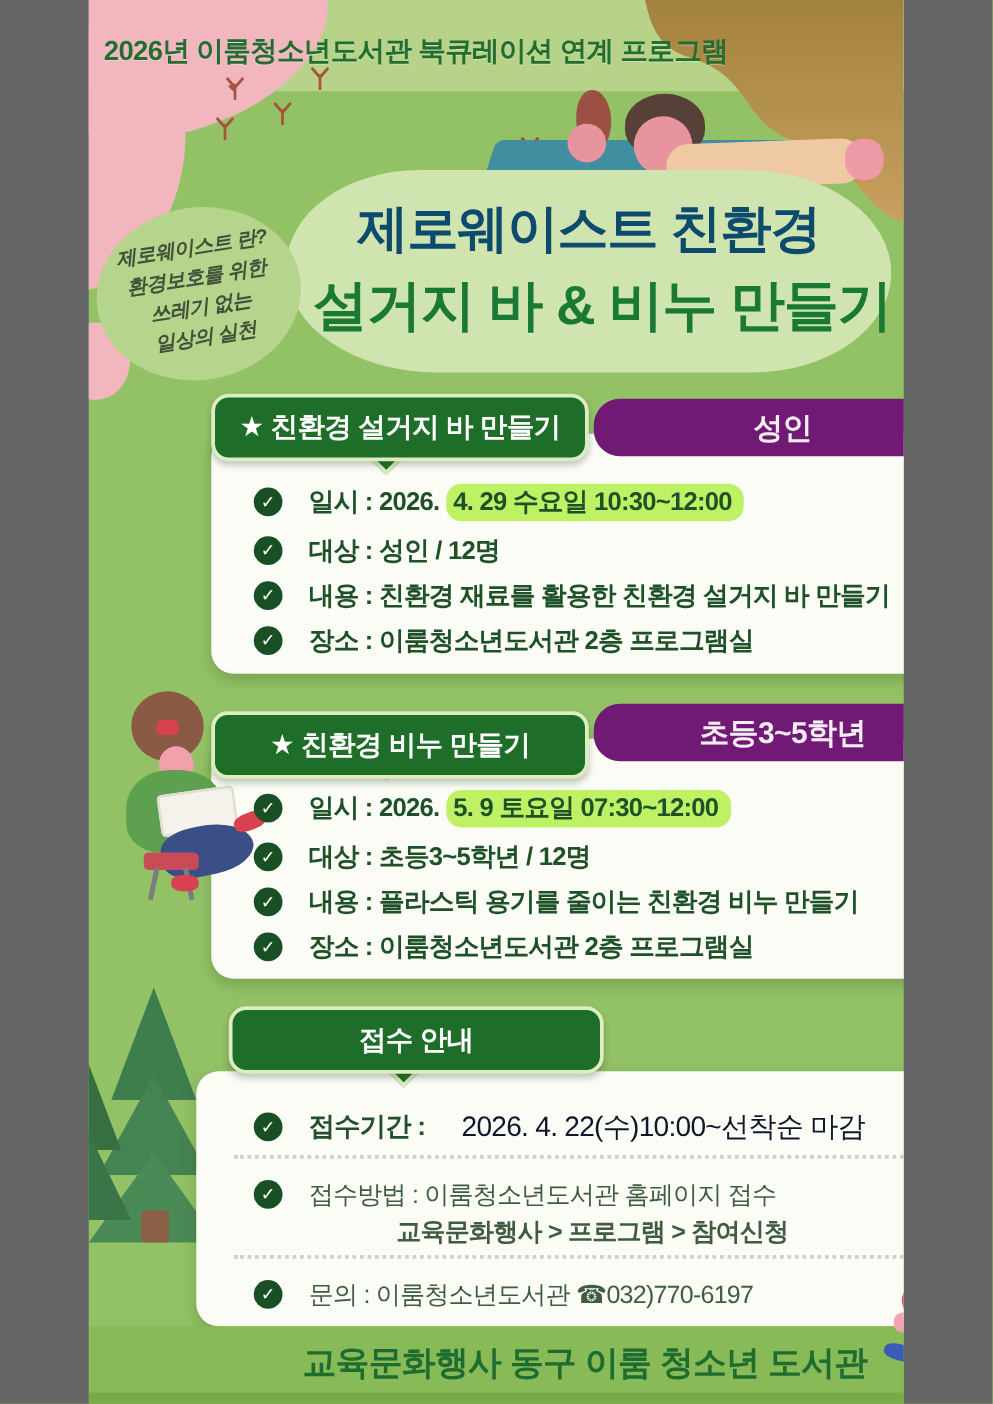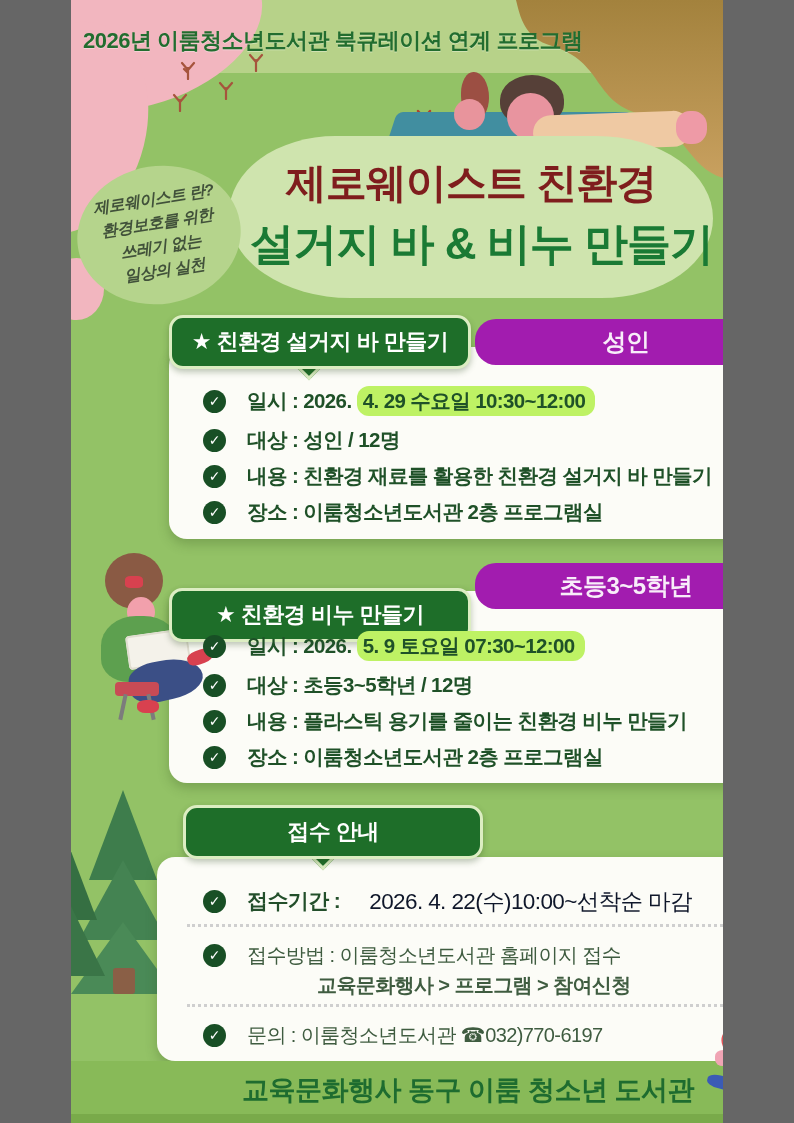--- a/index.html
+++ b/index.html
@@ -33,46 +33,46 @@
   .pB-face{ position:absolute; left:436px; top:93px; width:47px; height:47px;
     background:#e8949f; border-radius:50%; z-index:2;}
   .pB-arm{ position:absolute; left:462px; top:113px; width:158px; height:36px;
     background:#efc9a3; border-radius:20px; transform:rotate(-2deg); z-index:2;}
   .pB-hand{ position:absolute; left:605px; top:111px; width:31px; height:33px;
     background:#ee9aa6; border-radius:45%; z-index:2;}
   
   .title-bubble{ position:absolute; left:158px; top:136px; width:484px; height:162px;
     background:#cfe4ae; border-radius:110px 120px 115px 125px / 80px 85px 82px 85px;
     z-index:3; text-align:center; }
-  .title-line1{ margin-top:20px; font-size:41px; font-weight:800; color:#7f1d1d; letter-spacing:-1px;}
+  .title-line1{ margin-top:20px; font-size:41px; font-weight:800; color:#0c4a6e; letter-spacing:-1px;}
   .title-line2{ margin-top:4px; font-size:44px; font-weight:800; color:#1a7a34; letter-spacing:-1px;text-align:right;}
   
   .side-bubble{ position:absolute; left:6px; top:166px; width:164px; height:138px;
     background:#b5d48c; border-radius:50%; transform:rotate(-9deg); z-index:4;
     display:flex; flex-direction:column; justify-content:center; text-align:center;}
   .side-bubble div{ font-size:16px; font-weight:700; color:#41513a; line-height:1.5;
     font-style:italic; letter-spacing:-0.5px;}
   
   .card{ position:absolute; background:#fcfcf7; border-radius:18px;
     box-shadow:0 5px 12px rgba(50,80,30,.28); z-index:3;}
   .card1{ left:98px; top:347px; width:612px; height:192px; }
   .card2{ left:98px; top:591px; width:612px; height:192px; }
   .card3{ left:86px; top:857px; width:624px; height:204px; }
   .hdr-bubble{ position:absolute; background:#1e6e29; border:3px solid #dcedc2;
     border-radius:14px; z-index:5; display:flex; align-items:center; justify-content:center;
     color:#fff; font-size:22px; font-weight:700; letter-spacing:-0.5px;
     box-shadow:0 3px 6px rgba(40,70,25,.3);}
   .hdr1{ left:98px; top:315px; width:302px; height:54px; }
-  .hdr2{ left:98px; top:588px; width:302px; height:54px;border-radius:13px; }
+  .hdr2{ left:98px; top:569px; width:302px; height:54px;border-radius:13px; }
   .hdr3{ left:112px; top:805px; width:300px; height:54px; }
   .hdr-pointer{ position:absolute; width:20px; height:20px; background:#1e6e29;
     transform:rotate(45deg); z-index:4;
     border-right:3px solid #dcedc2; border-bottom:3px solid #dcedc2;}
   .ptr1{ left:228px; top:356px; } .ptr2{ left:228px; top:600px; } .ptr3{ left:242px; top:846px; }
-  .badge{ position:absolute; background:#a21caf; border-radius:21px; z-index:4;
+  .badge{ position:absolute; background:#701a75; border-radius:21px; z-index:4;
     display:flex; align-items:center; justify-content:center;
     color:rgba(255,255,255,.92); font-size:24px; font-weight:600; letter-spacing:-0.5px;text-align:right;}
   .bdg1{ left:404px; top:319px; width:302px; height:46px; }
   .bdg2{ left:404px; top:563px; width:302px; height:46px; }
   
   .row{ position:absolute; left:132px; display:flex; align-items:center; gap:21px; height:30px; z-index:5;}
   .chk{ width:23px; height:23px; min-width:23px; border-radius:50%; background:#184f25;
     color:#fff; font-size:14px; font-weight:800; display:flex; align-items:center; justify-content:center;}
   .row-text{ font-size:20.5px; font-weight:600; color:#1f5128; letter-spacing:-0.6px; white-space:nowrap;}
   .row-text .hl{ background:#bef264; border-radius:12px; padding:3px 10px 4px 6px; }

